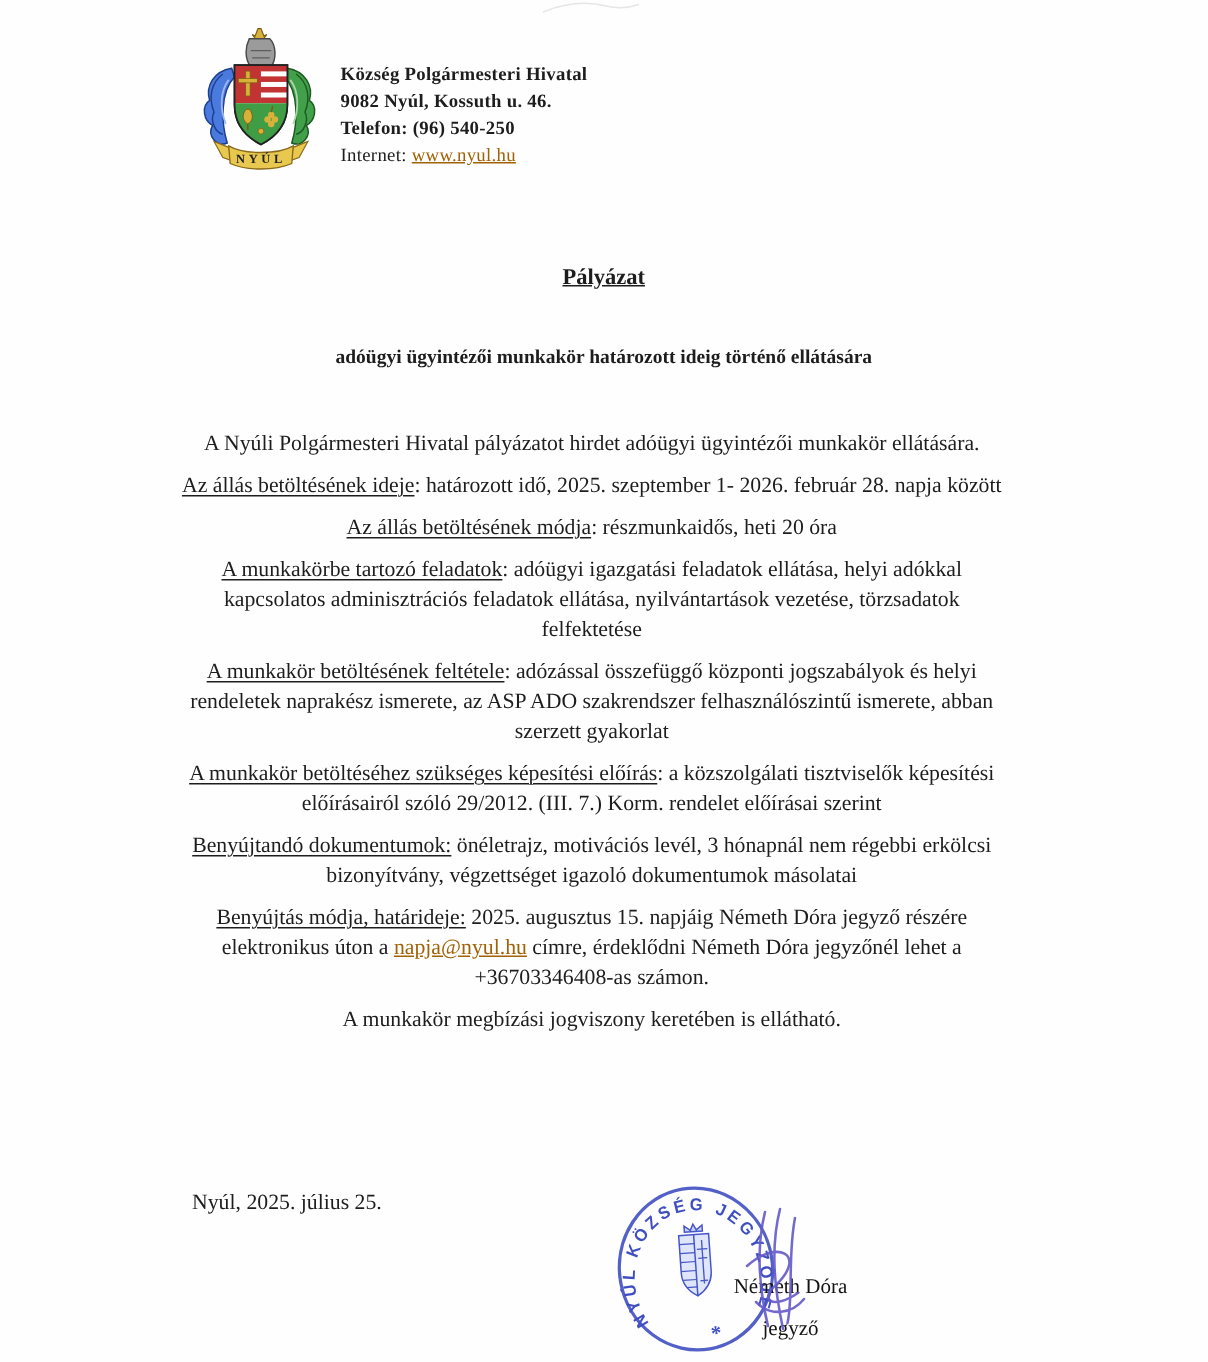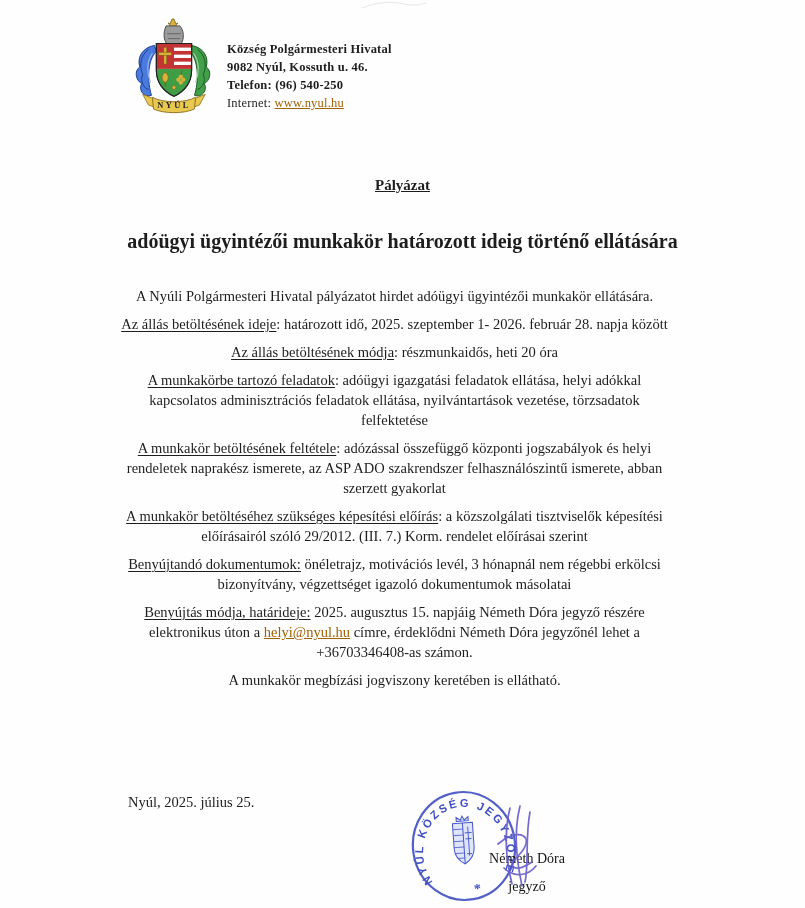--- a/index.html
+++ b/index.html
@@ -29,21 +29,21 @@
   .letterhead-text .bold-line { font-weight: bold; }
   .doc-link { color: #a16207; text-decoration: underline; cursor: pointer; }
 
   
   .doc-title {
     position: absolute; top: 177px; left: 0; width: 100%;
     text-align: center; font-weight: bold; font-size: 15px; text-decoration: underline;
   }
   .doc-subtitle {
     position: absolute; top: 230px; left: 0; width: 100%;
-    text-align: center; font-weight: bold; font-size: 20px;
+    text-align: center; font-weight: bold; font-size: 13px;
   }
 
   
   .doc-body {
     position: absolute; top: 286px; left: 50%; transform: translateX(-50%);
     width: 572px; text-align: center; font-size: 14.5px;
   }
   .para { margin: 0 16px 8px 0; line-height: 20px; }
   .para-label { text-decoration: underline; text-underline-offset: 2px; text-decoration-thickness: 1px; }
 
@@ -137,21 +137,21 @@
 
     <p class="para"><span class="para-label">A munkakörbe tartozó feladatok</span><span>: adóügyi igazgatási feladatok ellátása, helyi adókkal kapcsolatos adminisztrációs feladatok ellátása, nyilvántartások vezetése, törzsadatok felfektetése</span></p>
 
     <p class="para"><span class="para-label">A munkakör betöltésének feltétele</span><span>: adózással összefüggő központi jogszabályok és helyi rendeletek naprakész ismerete, az ASP ADO szakrendszer felhasználószintű ismerete, abban szerzett gyakorlat</span></p>
 
     <p class="para"><span class="para-label">A munkakör betöltéséhez szükséges képesítési előírás</span><span>: a közszolgálati tisztviselők képesítési előírásairól szóló 29/2012. (III. 7.) Korm. rendelet előírásai szerint</span></p>
 
 
     <p class="para"><span class="para-label">Benyújtandó dokumentumok:</span><span> önéletrajz, motivációs levél, 3 hónapnál nem régebbi erkölcsi bizonyítvány, végzettséget igazoló dokumentumok másolatai</span></p>
 
-    <p class="para"><span class="para-label">Benyújtás módja, határideje:</span><span> 2025. augusztus 15. napjáig Németh Dóra jegyző részére elektronikus úton a </span><a class="doc-link">helyi@nyul.hu</a><span> címre, érdeklődni Németh Dóra jegyzőnél lehet a +36703346408-as számon.</span></p>
+    <p class="para"><span class="para-label">Benyújtás módja, határideje:</span><span> 2025. augusztus 15. napjáig Németh Dóra jegyző részére elektronikus úton a </span><a class="doc-link">napja@nyul.hu</a><span> címre, érdeklődni Németh Dóra jegyzőnél lehet a +36703346408-as számon.</span></p>
 
     <p class="para"><span>A munkakör megbízási jogviszony keretében is ellátható.</span></p>
   </div>
 
   <div class="dateline">Nyúl, 2025. július 25.</div>
 
   <svg class="stamp" viewBox="-60 -60 120 120">
     <g transform="rotate(-10)">
       <ellipse cx="0" cy="0" rx="51" ry="54" fill="none" stroke="#3f4fc2" stroke-width="2.2" opacity=".9"></ellipse>
       <path id="stampArc" d="M -36,32 A 42,47 0 1 1 36,32" fill="none"></path>

